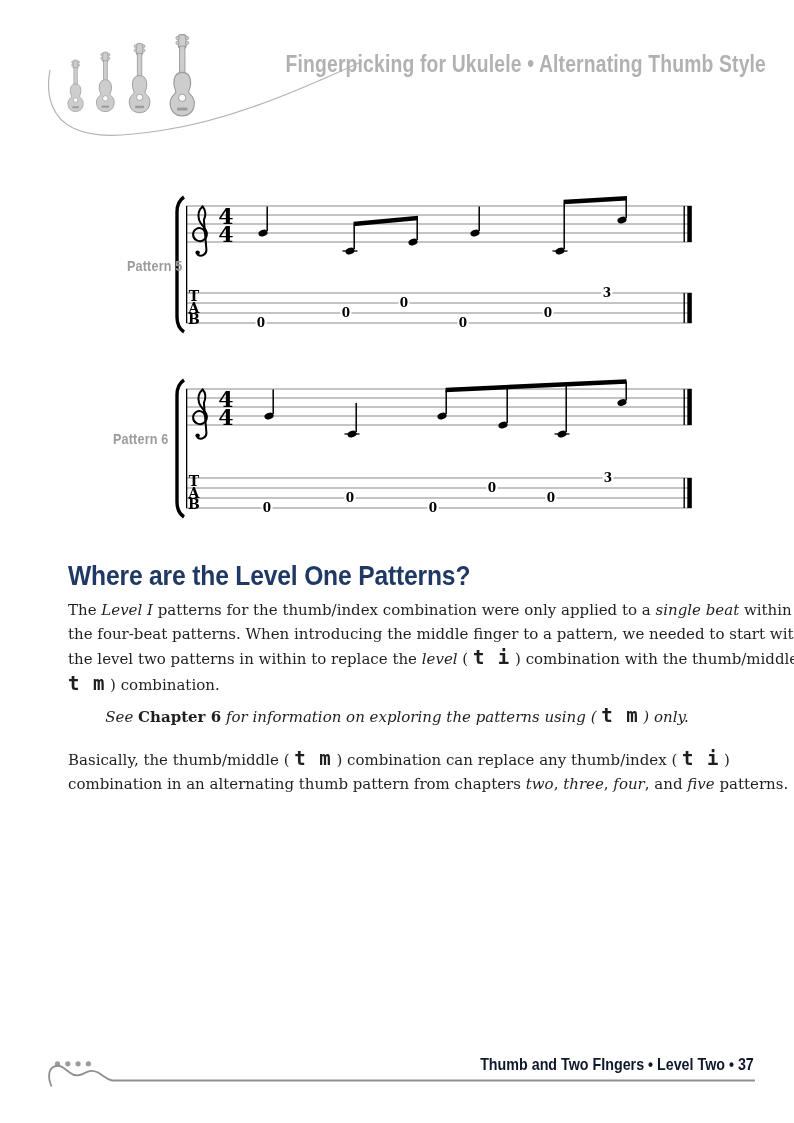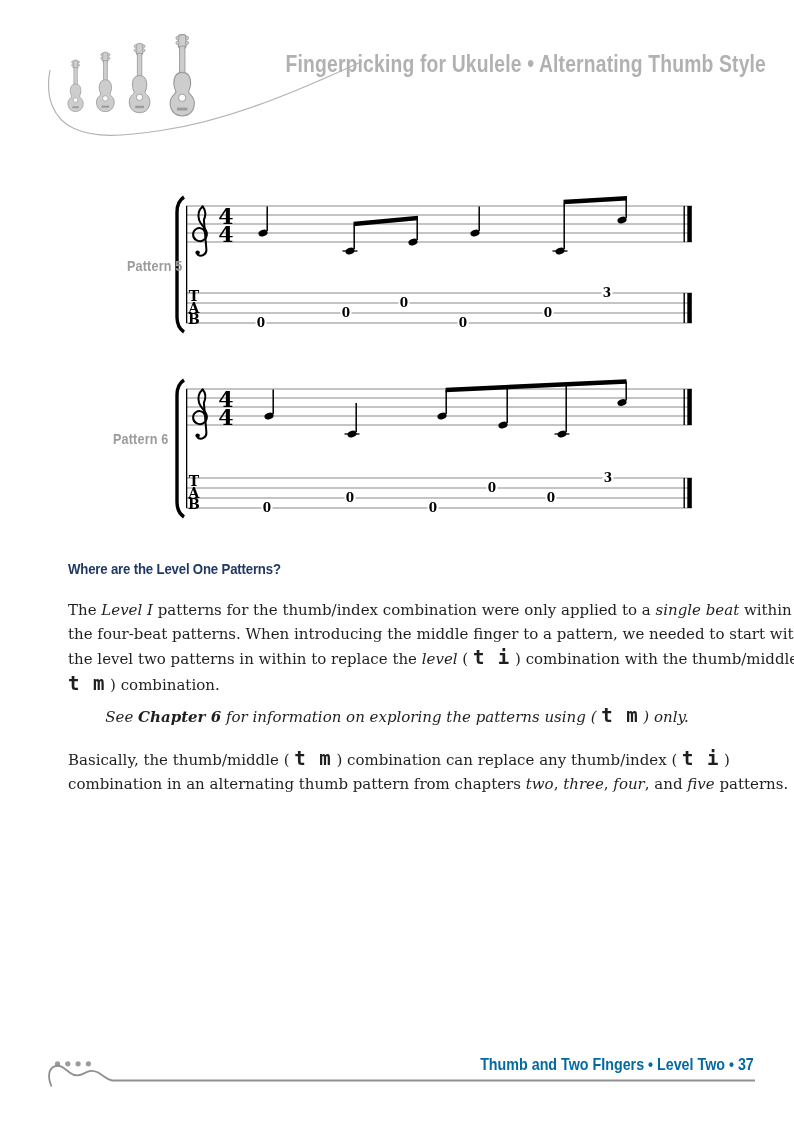--- a/index.html
+++ b/index.html
@@ -7,31 +7,31 @@
         font-family:"DejaVu Serif",serif;}
   svg{position:absolute;top:0;left:0;}
   .abs{position:absolute;}
   .nowrap{white-space:nowrap;}
   
   .gothic{font-family:"Liberation Sans","DejaVu Sans",sans-serif;font-weight:bold;}
   .squeeze{display:inline-block;transform:scaleX(0.84);transform-origin:left center;}
   .squeezeR{display:inline-block;transform:scaleX(0.84);transform-origin:right center;}
   #header-title{top:51px;right:28px;font-size:23px;color:#b1b1b1;letter-spacing:0.2px;text-align:right;}
   .pattern-label{font-size:15px;color:#9b9b9b;letter-spacing:0.2px;}
-  #section-heading{top:560px;left:68px;font-size:15px;color:#1f3864;letter-spacing:-0.2px;}
+  #section-heading{top:560px;left:68px;font-size:28px;color:#1f3864;letter-spacing:-0.2px;}
   .bodytext{font-size:15px;line-height:23.6px;color:#1f1f1f;}
   .line{white-space:pre;}
   .seg-r{}
   .seg-i{font-style:italic;}
-  .seg-bi{font-style:italic;font-weight:bold;}
+  .seg-bi{font-weight:bold;}
   .seg-m{font-family:"DejaVu Sans Mono",monospace;font-weight:bold;font-size:19px;letter-spacing:1px;}
   #para1{top:599px;left:68px;width:700px;}
   #callout{top:704px;left:0;width:794px;text-align:center;}
   #para2{top:747px;left:68px;width:700px;}
-  #footer-text{top:1055px;right:40px;font-size:17px;color:#0369a1;text-align:right;}
+  #footer-text{top:1055px;right:40px;font-size:17px;color:#0f172a;text-align:right;}
   
   .sv-serif-b{font-family:"DejaVu Serif",serif;font-weight:bold;}
   .staffline{stroke:#8a8a8a;stroke-width:1.1;}
   .stem{stroke:#000;stroke-width:1.5;}
   .ledger{stroke:#000;stroke-width:1.3;}
   .barline-thin{fill:#000;}
   .clefstroke{stroke:#000;stroke-width:2;fill:none;stroke-linecap:round;}
 </style>
 </head>
 <body>

